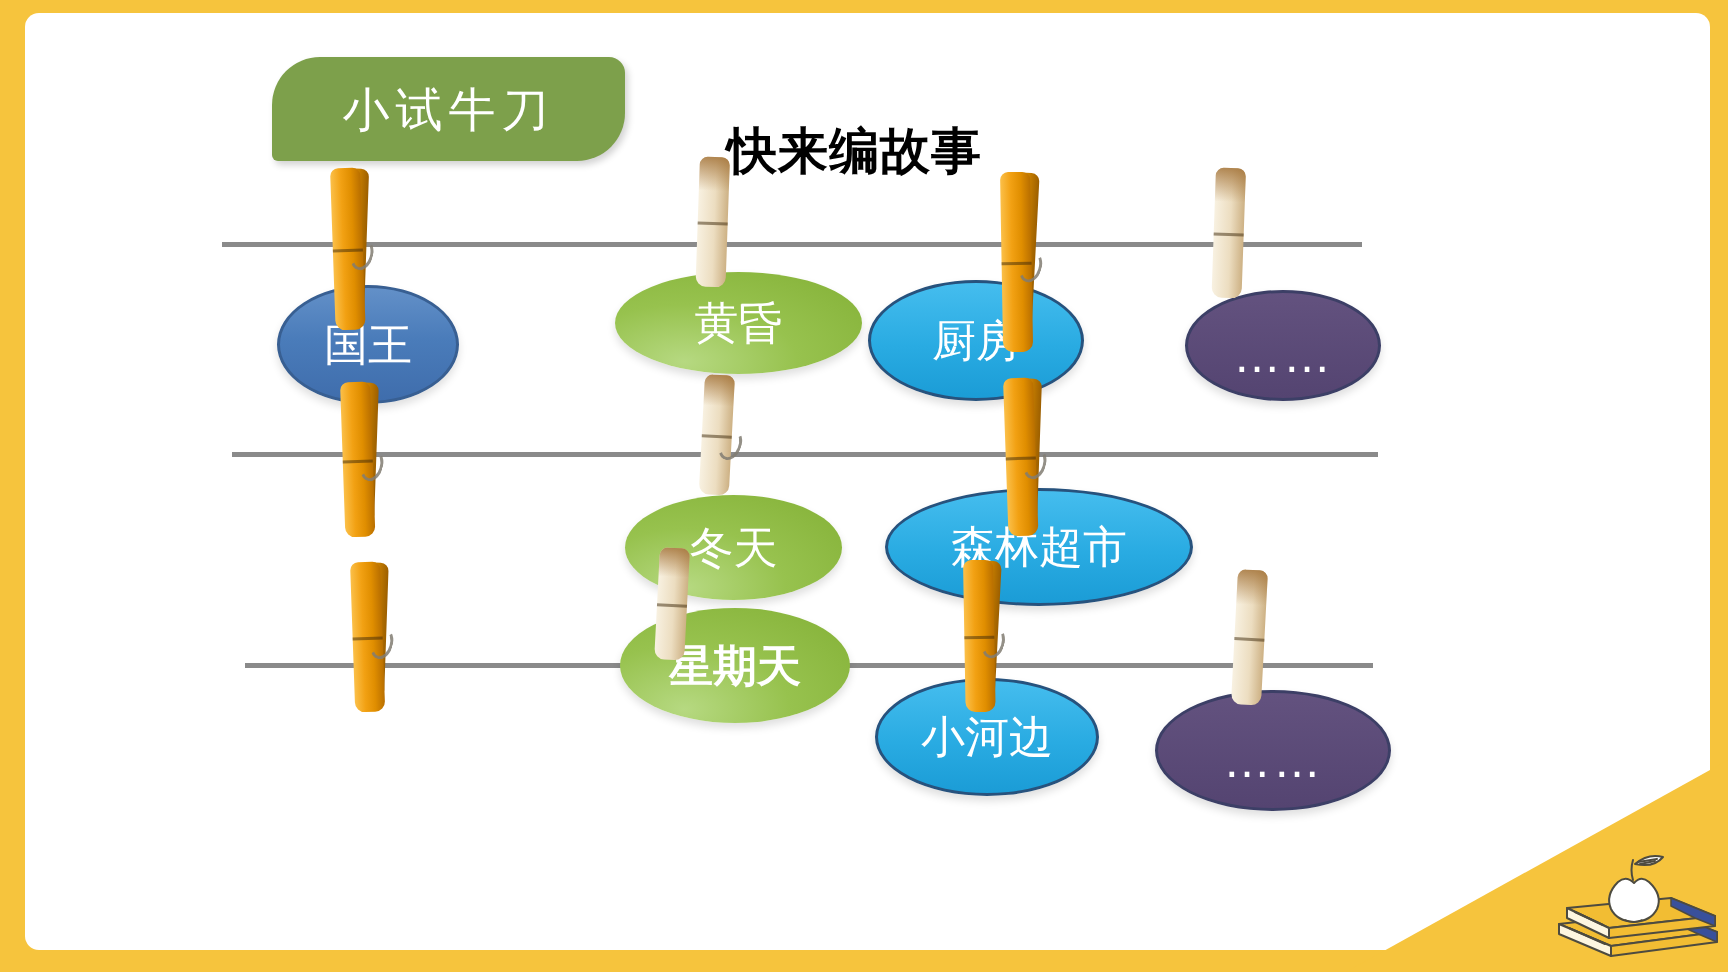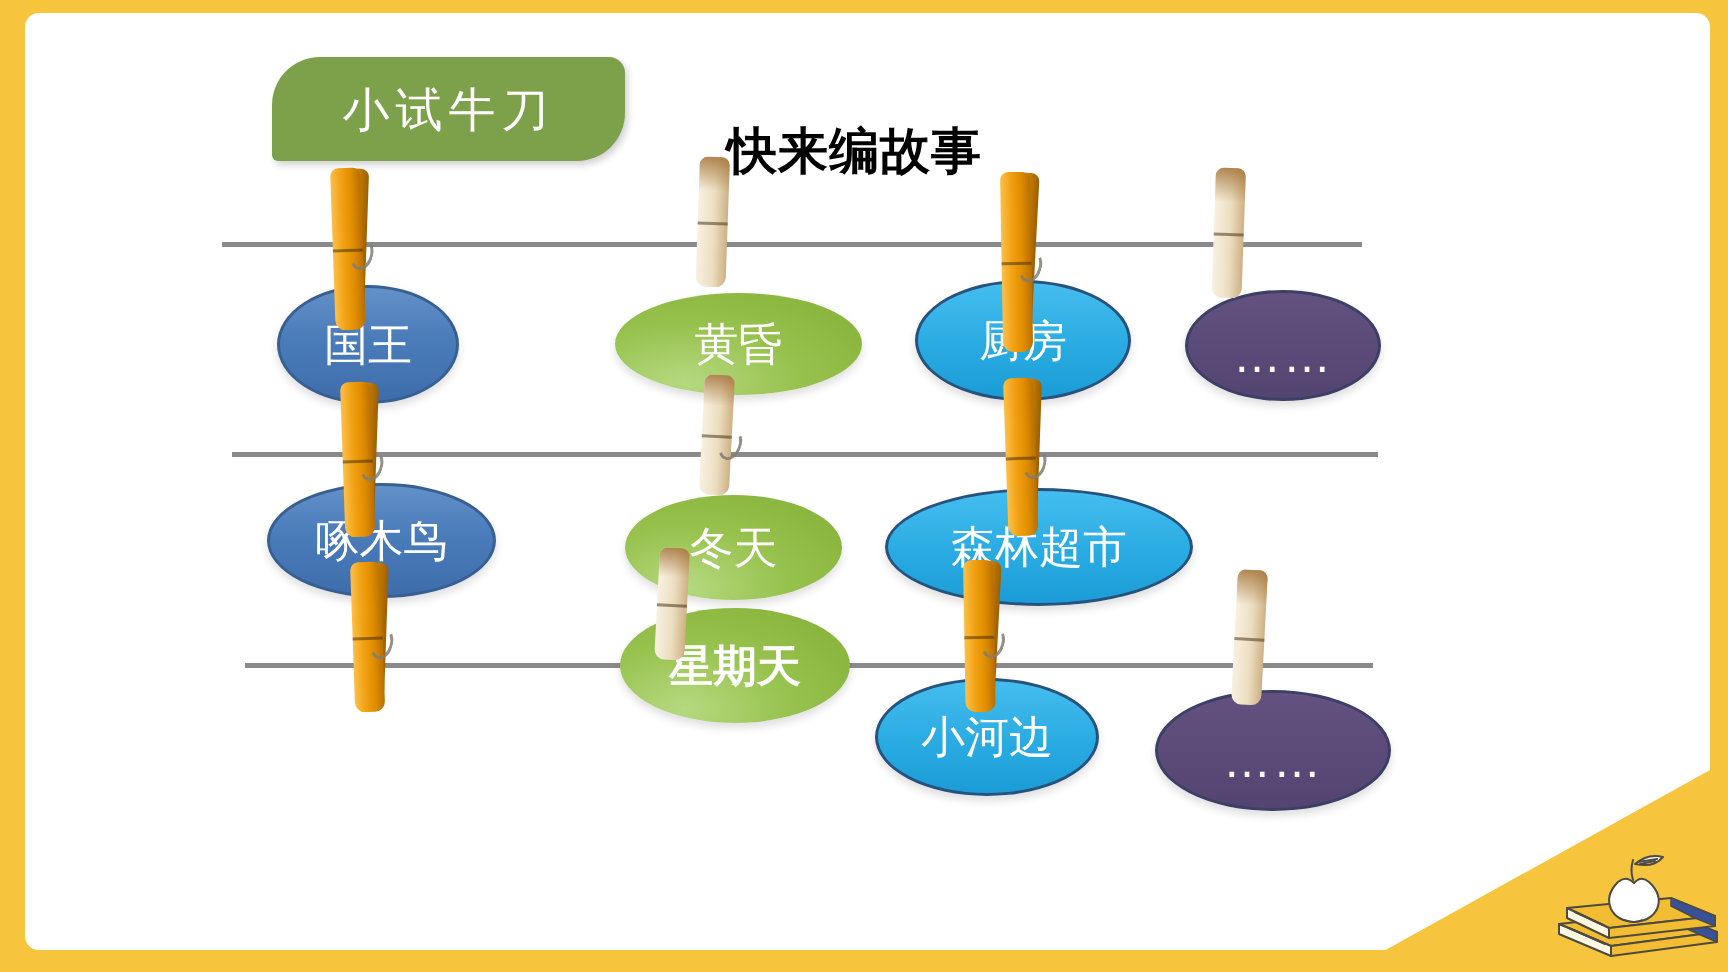--- a/index.html
+++ b/index.html
@@ -62,22 +62,22 @@
     background:linear-gradient(180deg,#45bdee 0%,#29abe2 55%,#1b9cd6 100%);
     border:3px solid #27527d;
   }
   .card.purple{
     background:linear-gradient(180deg,#63527f 0%,#544471 100%);
     border:3px solid #3c3f66;
   }
   .card.purple .card-label{transform:translateY(10px);font-size:48px;letter-spacing:2px;}
 
   .r1.c1{left:277px;top:285px;width:176px;height:113px;}
-  .r1.c2{left:615px;top:293px;width:247px;height:102px;}
-  .r1.c3{left:915px;top:280px;width:210px;height:115px;}
+  .r1.c2{left:615px;top:272px;width:247px;height:102px;}
+  .r1.c3{left:868px;top:280px;width:210px;height:115px;}
   .r1.c4{left:1185px;top:290px;width:190px;height:105px;}
   .r2.c1{left:267px;top:483px;width:223px;height:109px;}
   .r2.c2{left:625px;top:495px;width:217px;height:105px;}
   .r2.c3{left:885px;top:488px;width:302px;height:112px;}
   .r3.c1{left:265px;top:628px;width:250px;height:108px;}
   .r3.c2{left:620px;top:608px;width:230px;height:115px;font-weight:bold;}
   .r3.c3{left:875px;top:678px;width:218px;height:112px;}
   .r3.c4{left:1155px;top:690px;width:230px;height:115px;}
 
   
@@ -150,23 +150,20 @@
   <div class="card green r1 c2">
     <span class="card-label">黄昏</span>
   </div>
   <div class="card cyan r1 c3">
     <span class="card-label">厨房</span>
   </div>
   <div class="card purple r1 c4">
     <span class="card-label">……</span>
   </div>
 
-  <div class="card blue r2 c1">
-    <span class="card-label">啄木鸟</span>
-  </div>
   <div class="card cyan r2 c3">
     <span class="card-label">森林超市</span>
   </div>
   <div class="card green r2 c2">
     <span class="card-label">冬天</span>
   </div>
 
   <div class="card green r3 c2">
     <span class="card-label">星期天</span>
   </div>

